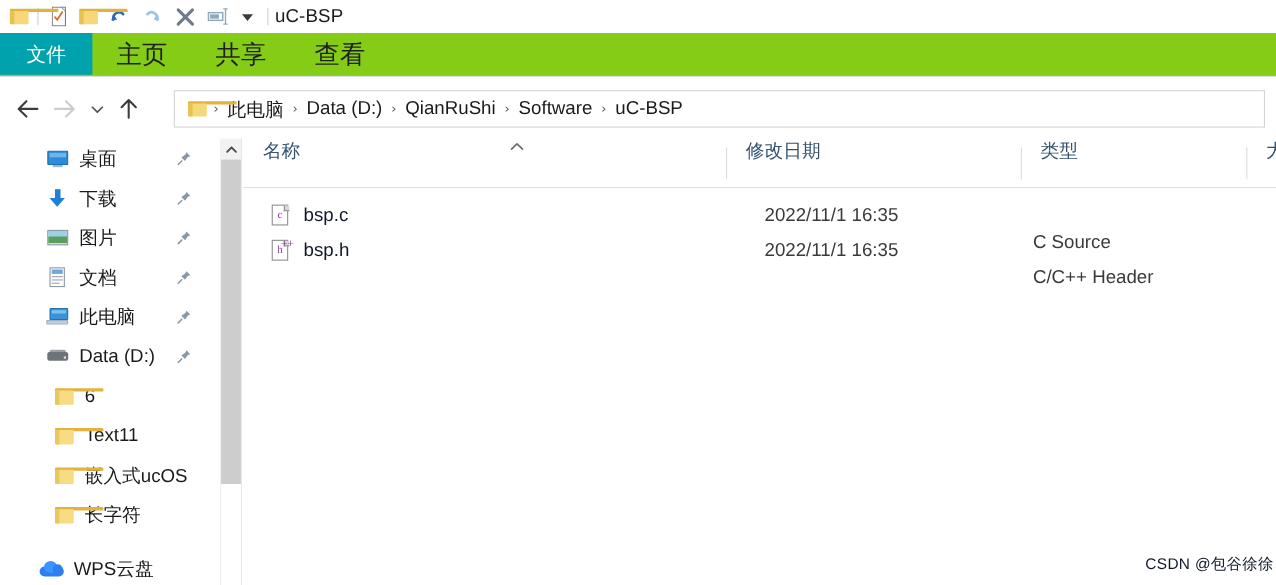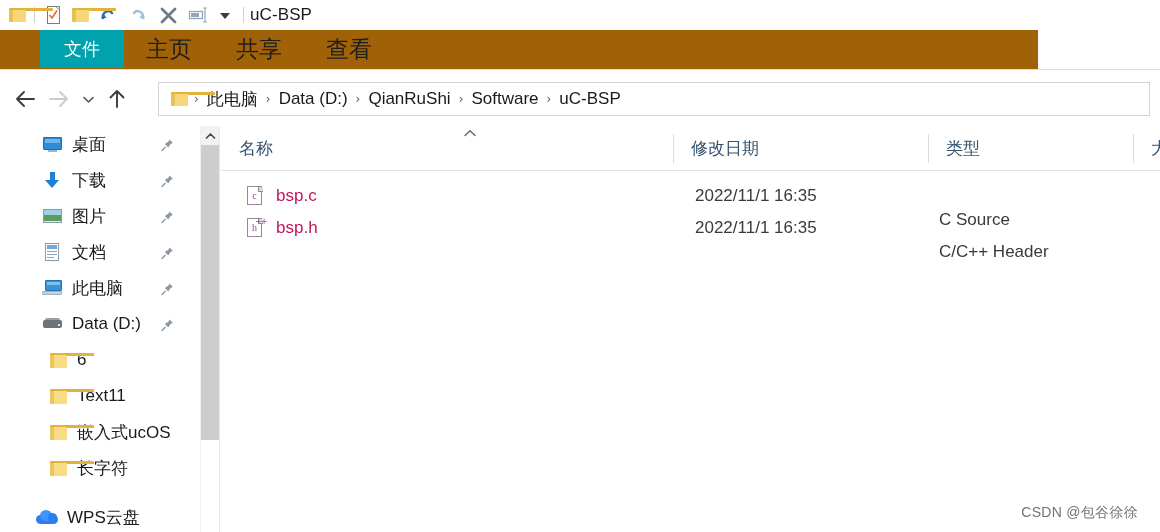--- a/index.html
+++ b/index.html
@@ -39,22 +39,22 @@
     background:#E8C154; border-radius:1px 0 0 1px;
   }
 
   .win-title {
     font-size:17px; color:#1a1a1a; letter-spacing:0.1px;
     font-family:"Liberation Sans", sans-serif;
   }
 
   
   .ribbon {
-    position:absolute; left:0; top:30px; width:1038px; height:40px;
-    background:#a16207; display:flex; align-items:stretch;padding-left:40px;
+    position:absolute; left:0; top:30px; width:1160px; height:40px;
+    background:#84cc16; display:flex; align-items:stretch;
   }
   .tab-file {
     width:84px; height:38px; background:#00A3AD;
     display:flex; align-items:center; justify-content:center;
     color:#ffffff; font-size:18px;
   }
   .tab {
     padding:0 22px; height:38px; display:flex; align-items:center;
     color:#1f1f1f; font-size:23px;
   }
@@ -182,34 +182,34 @@
   }
 
   
   .filelist { position:absolute; left:221px; top:126px; width:939px; height:406px; background:#ffffff; }
 
   .colhead {
     position:absolute; left:0; top:0; width:939px; height:45px;
     border-bottom:1px solid #e2e2e2; background:#ffffff;
   }
   .col {
-    position:absolute; top:0; height:45px; display:flex; align-items:center;
+    position:absolute; top:0; height:45px; display:flex; 
     font-size:17px; color:#35536E; padding-left:18px;
   }
   .col .csep {
     position:absolute; left:0; top:8px; width:1px; height:29px; background:#dcdcdc;
   }
   .sort-caret {
     position:absolute; left:242px; top:2px; font-size:11px; color:#6a6a6a;
     font-family:"DejaVu Sans", sans-serif;
   }
 
   .row { position:absolute; left:0; width:939px; height:32px; display:flex; align-items:center; }
   .row .fname { display:flex; align-items:center; position:absolute; left:26px; }
-  .row .fname .txt { font-size:17px; color:#be185d; margin-left:12px; }
+  .row .fname .txt { font-size:17px; color:#0f172a; margin-left:12px; }
   .row .fdate { position:absolute; left:474px; font-size:17px; color:#3a3a3a; }
   .row .ftype { position:absolute; left:718px; font-size:17px; color:#3a3a3a;margin-top:47px; }
 
   
   .fico { width:17px; height:20px; position:relative; }
   .fico .pg {
     position:absolute; left:0; top:0; width:15px; height:19px;
     background:#ffffff; border:1px solid #8e8e8e;
   }
   .fico .fold {
@@ -220,22 +220,22 @@
     position:absolute; left:0; top:5px; width:15px; text-align:center;
     font-size:10px; color:#9B3FA8; font-family:"Liberation Serif", serif; line-height:10px;
   }
   .fico .plus {
     position:absolute; left:8px; top:0px; font-size:8px; color:#9B3FA8; line-height:8px;
     font-family:"DejaVu Sans", sans-serif; letter-spacing:-1px;
   }
 
   
   .watermark {
-    position:absolute; right:22px; bottom:10px;
-    font-size:14px; color:#737373; letter-spacing:0.3px;
+    position:absolute; right:2px; bottom:10px;
+    font-size:14px; color:#0f172a; letter-spacing:0.3px;
   }
 </style>
 </head>
 <body>
 
 <div class="app">
 
   <div class="top-sliver">
     <div class="seg-accent"></div>
     <div class="seg-gray"></div>
@@ -501,21 +501,21 @@
 
     <div class="colhead">
       <div class="col" style="left:0; width:463px;">
         <span>名称</span>
       </div>
       <div class="sort-caret">
         <svg width="14" height="9" viewBox="0 0 14 9">
           <path d="M2 6.5 L7 1.8 L12 6.5" stroke="#6a6a6a" stroke-width="1.5" fill="none" stroke-linecap="round" stroke-linejoin="round"></path>
         </svg>
       </div>
-      <div class="col" style="left:452px; width:244px;">
+      <div class="col" style="left:439px; width:244px;">
         <span class="csep"></span>
         <span>修改日期</span>
       </div>
       <div class="col" style="left:707px; width:205px;">
         <span class="csep"></span>
         <span>类型</span>
       </div>
       <div class="col" style="left:912px; width:27px;">
         <span class="csep"></span>
         <span>大</span>

